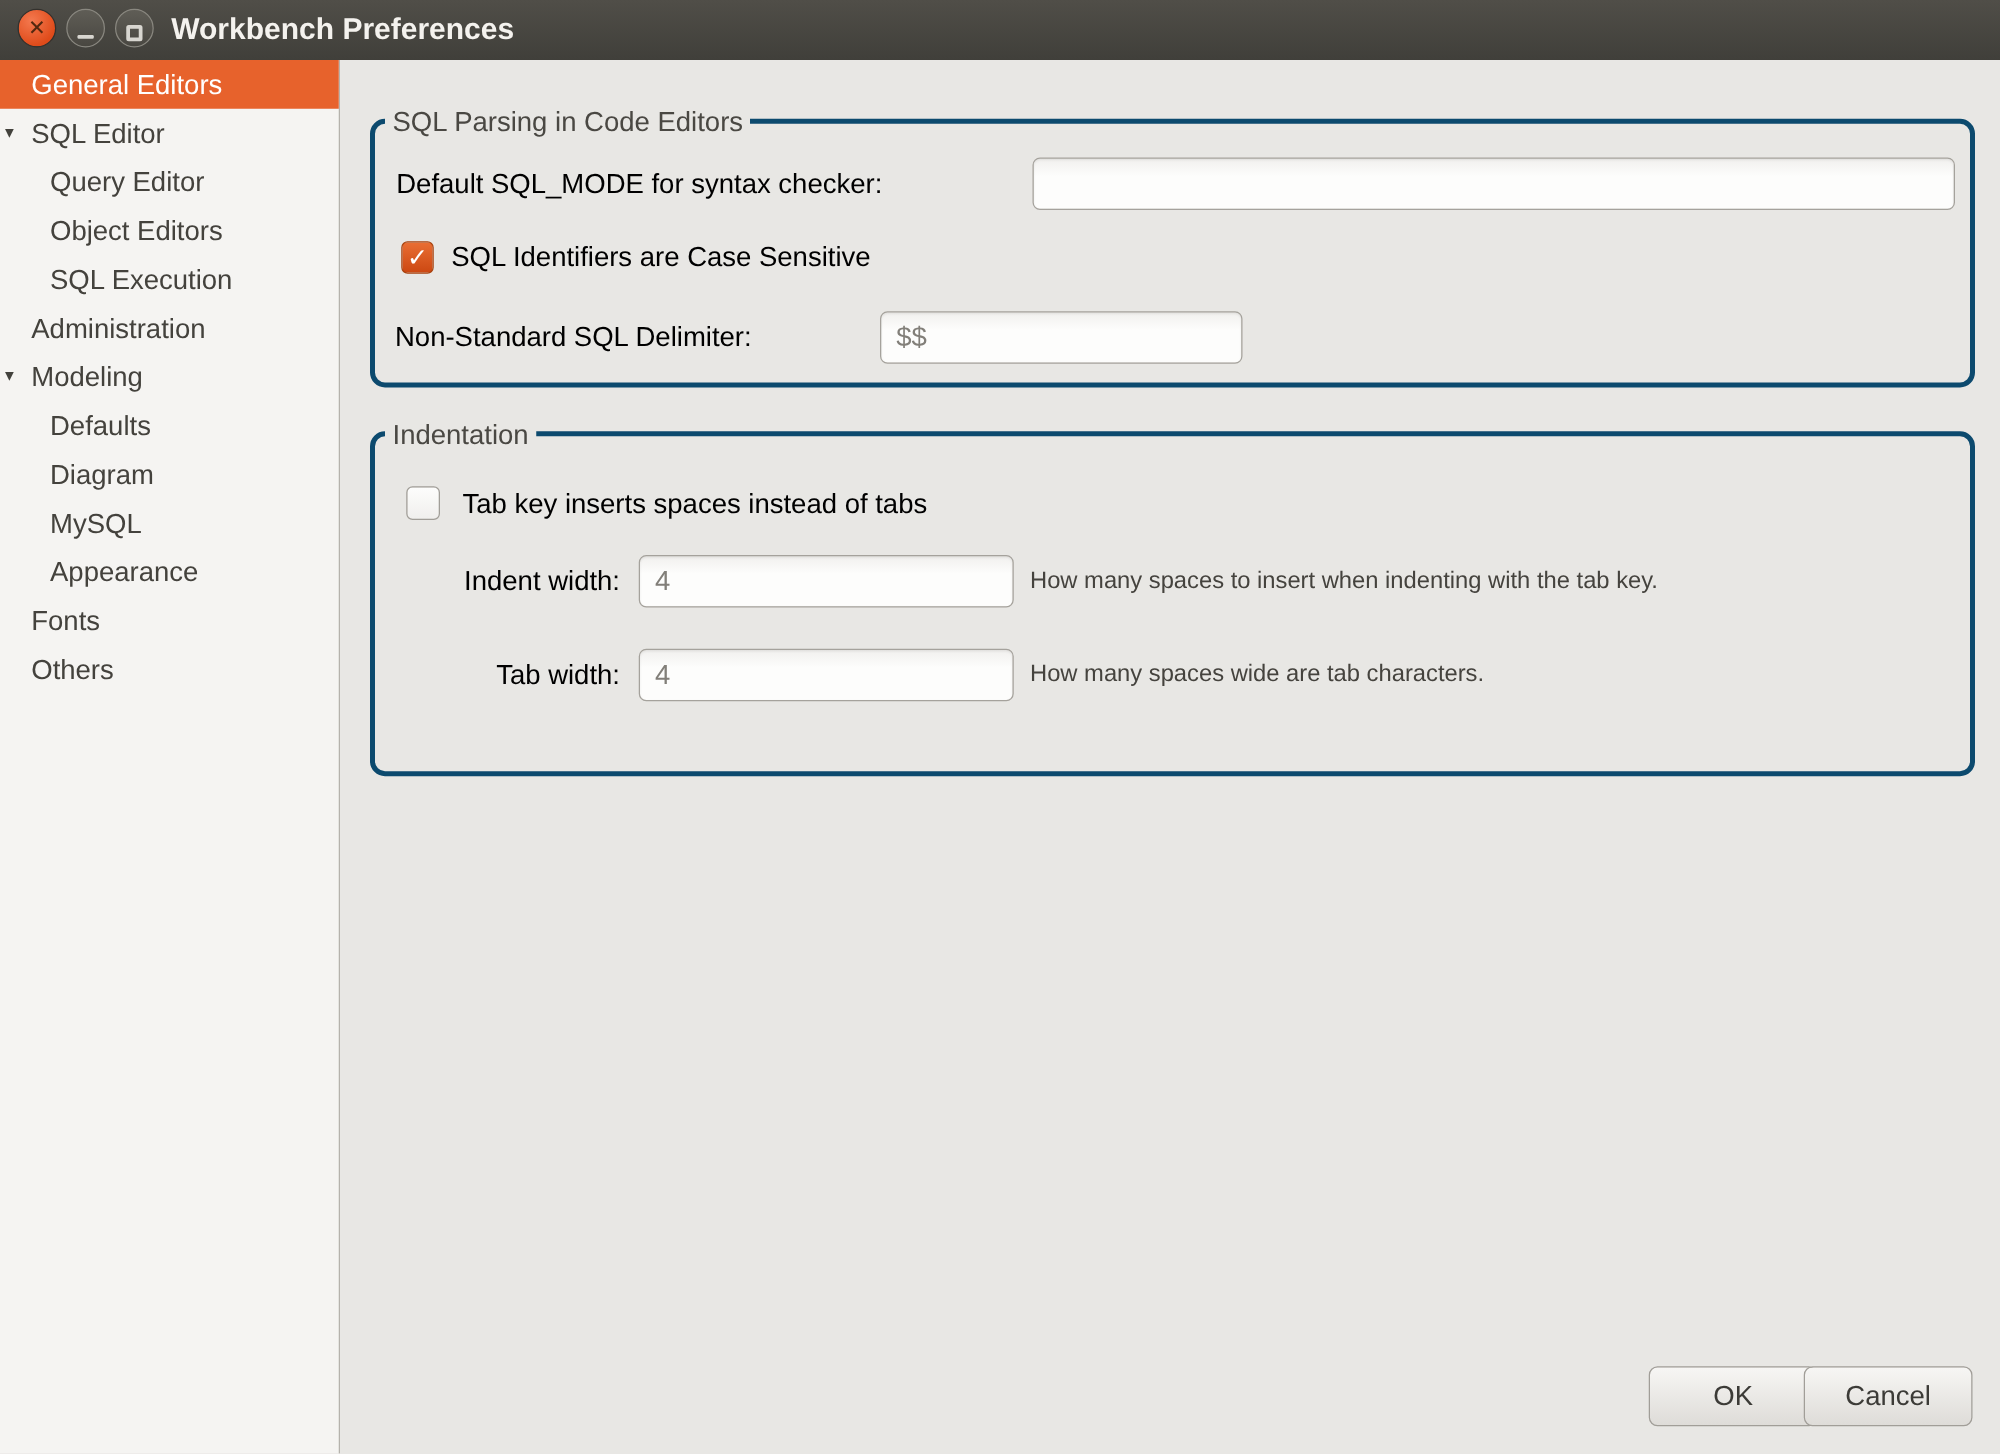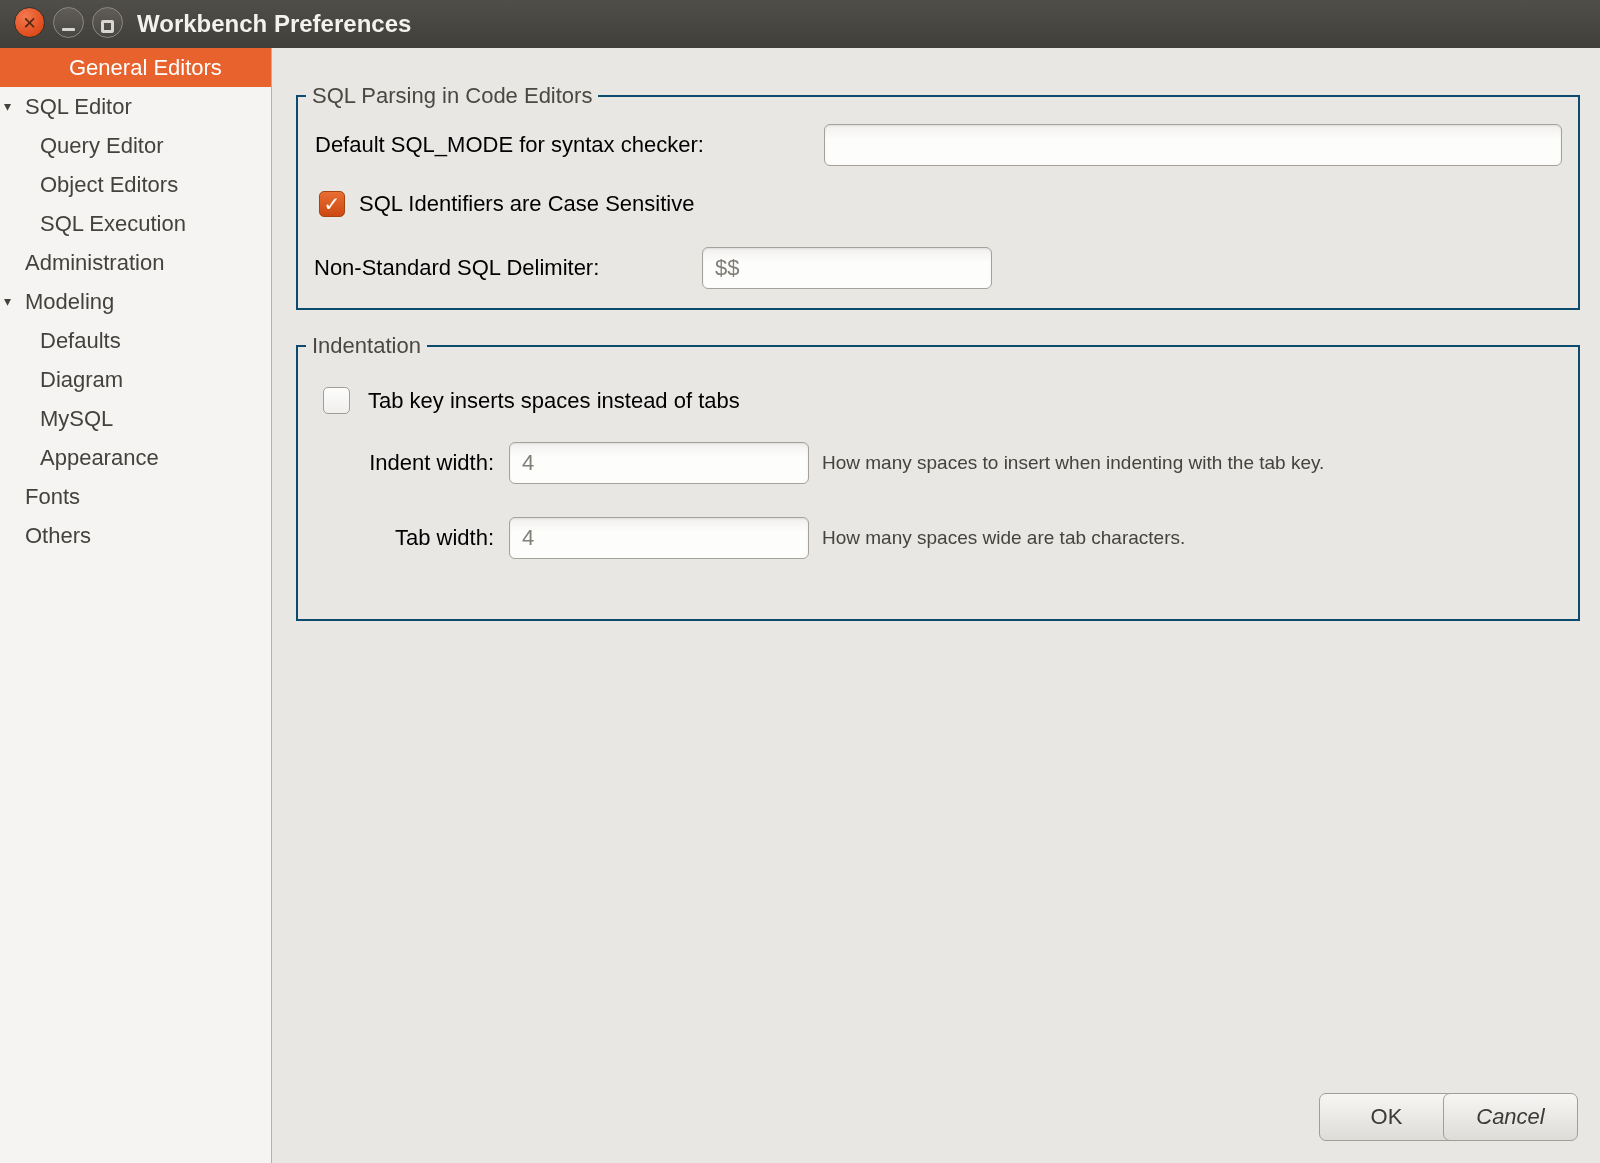--- a/index.html
+++ b/index.html
@@ -37,33 +37,33 @@
     color:#F4F2EE; font-size:24px; font-weight:bold;
   }
 
   
   .sidebar {
     position:absolute; left:0; top:48px; bottom:0; width:272px;
     background:var(--sidebar-bg, #F5F4F2);
     border-right:1px solid #B5B2AC;
   }
   .tree-row { position:relative; height:39px; line-height:39px; font-size:22px; color:#44423D; cursor:default; }
-  .tree-row.selected { background:var(--accent-orange, #E7622C); color:#FFFFFF;padding-left:44px; }
+  .tree-row.selected { background:var(--accent-orange, #E7622C); color:#FFFFFF; }
   .tree-row.lvl1 .lbl { padding-left:25px; }
   .tree-row.lvl2 .lbl { padding-left:40px; }
   .lbl { display:block; white-space:nowrap; }
   .arrow {
     position:absolute; left:4px; top:0; line-height:39px;
     font-family:"DejaVu Sans", sans-serif; font-size:14px; color:#43423D;
   }
 
   
   .main { position:absolute; left:273px; right:0; top:48px; bottom:0; background:var(--panel-bg, #E8E7E4); }
 
-  .group { position:absolute; border:2px solid #0c4a6e; border-radius:0; }
+  .group { position:absolute; border:4px solid #0c4a6e; border-radius:12px; }
   .group-title {
     position:absolute; top:-15px; left:8px; padding:0 6px; line-height:28px;
     background:var(--panel-bg, #E8E7E4); font-size:22px; color:#4A4843; white-space:nowrap;
   }
   #group-parsing { left:23px; top:47px;  width:1284px; height:215px; }
   #group-indent  { left:23px; top:297px; width:1284px; height:276px; }
 
   .field-label { position:absolute; font-size:22px; color:#000000; white-space:nowrap; }
   .text-input {
     position:absolute; height:42px; border:1px solid #A5A29C; border-radius:6px;
@@ -88,21 +88,21 @@
   .help-text { position:absolute; font-size:19px; color:#45433E; white-space:nowrap; }
 
   .dlg-btn {
     position:absolute; width:135px; height:48px;
     border:1px solid #A19E98; border-radius:7px;
     background:linear-gradient(#F7F6F4, #DEDCD8);
     font:22px "Liberation Sans", sans-serif; color:#3C3B37; text-align:center;
     cursor:default;
   }
   #btn-ok     { left:1014px; top:1045px;margin-left:32px; }
-  #btn-cancel { left:1170px; top:1045px;font-style:italic; }
+  #btn-cancel { left:1170px; top:1045px; }
 </style>
 </head>
 <body>
 
 <div class="window">
 
   <div class="titlebar">
     <button class="win-btn btn-close">✕</button>
     <button class="win-btn btn-min">
       <span class="glyph-min"></span>

